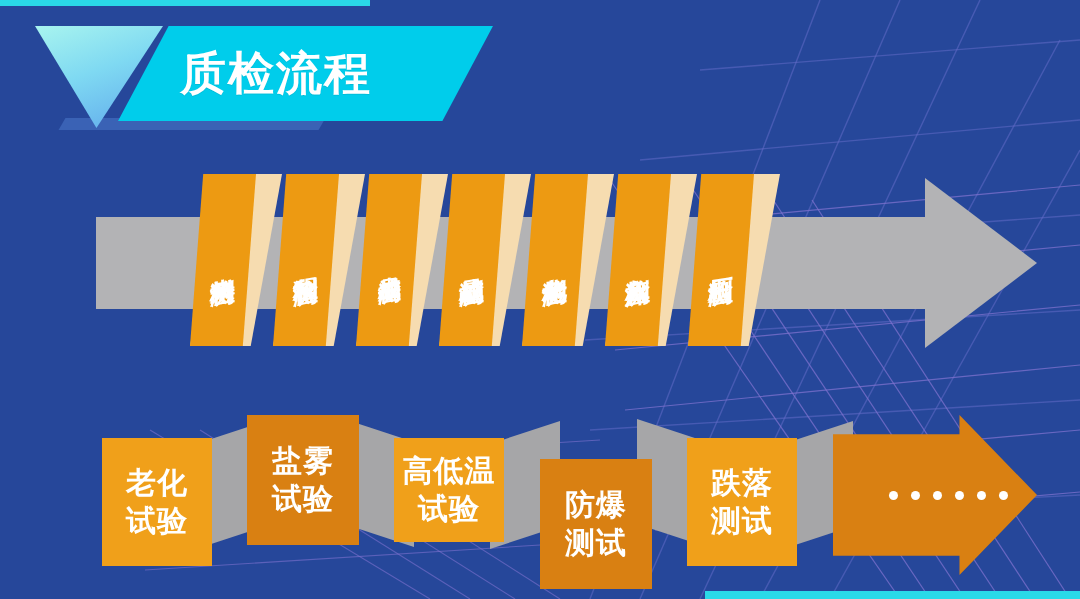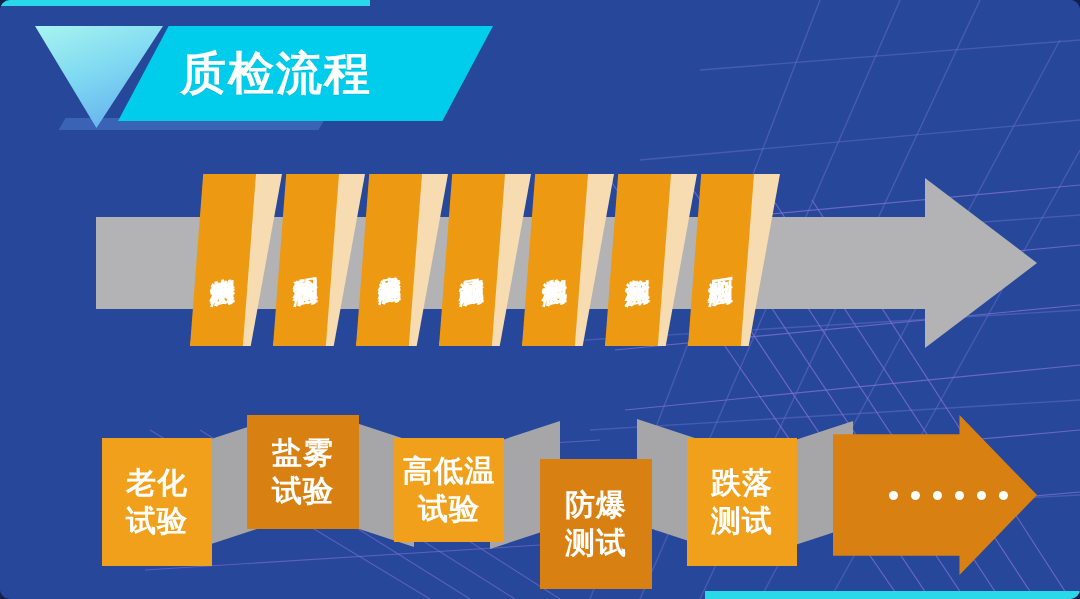--- a/index.html
+++ b/index.html
@@ -4,21 +4,20 @@
 <title>质检流程</title>
 <style>
   html,body{margin:0;padding:0;background:#12204a;}
   body{font-family:"Liberation Sans","DejaVu Sans",sans-serif;}
 
   #stage{
     position:relative;
     width:1080px;height:599px;
     overflow:hidden;
     background:#26479a;
-    border-radius:10px;
   }
 
   
   .bg-base{
     position:absolute;inset:0;
     background:#26479a;
   }
   .bg-mesh{
     position:absolute;inset:0;
     opacity:.85;
@@ -280,21 +279,21 @@
     <div class="chev-conn down" style="left:637px;top:24px;width:70px;height:128px;"></div>
     <div class="chev-conn up" style="left:783px;top:26px;width:70px;height:128px;"></div>
 
     <div class="step-box light" style="left:102px;top:43px;width:110px;height:128px;">
       <div>
         <div>老化</div>
         <div>试验</div>
       </div>
     </div>
 
-    <div class="step-box dark" style="left:247px;top:20px;width:112px;height:114px;">
+    <div class="step-box dark" style="left:247px;top:20px;width:112px;height:130px;">
       <div>
         <div>盐雾</div>
         <div>试验</div>
       </div>
     </div>
 
     <div class="step-box light" style="left:394px;top:43px;width:110px;height:104px;">
       <div>
         <div>高低温</div>
         <div>试验</div>

